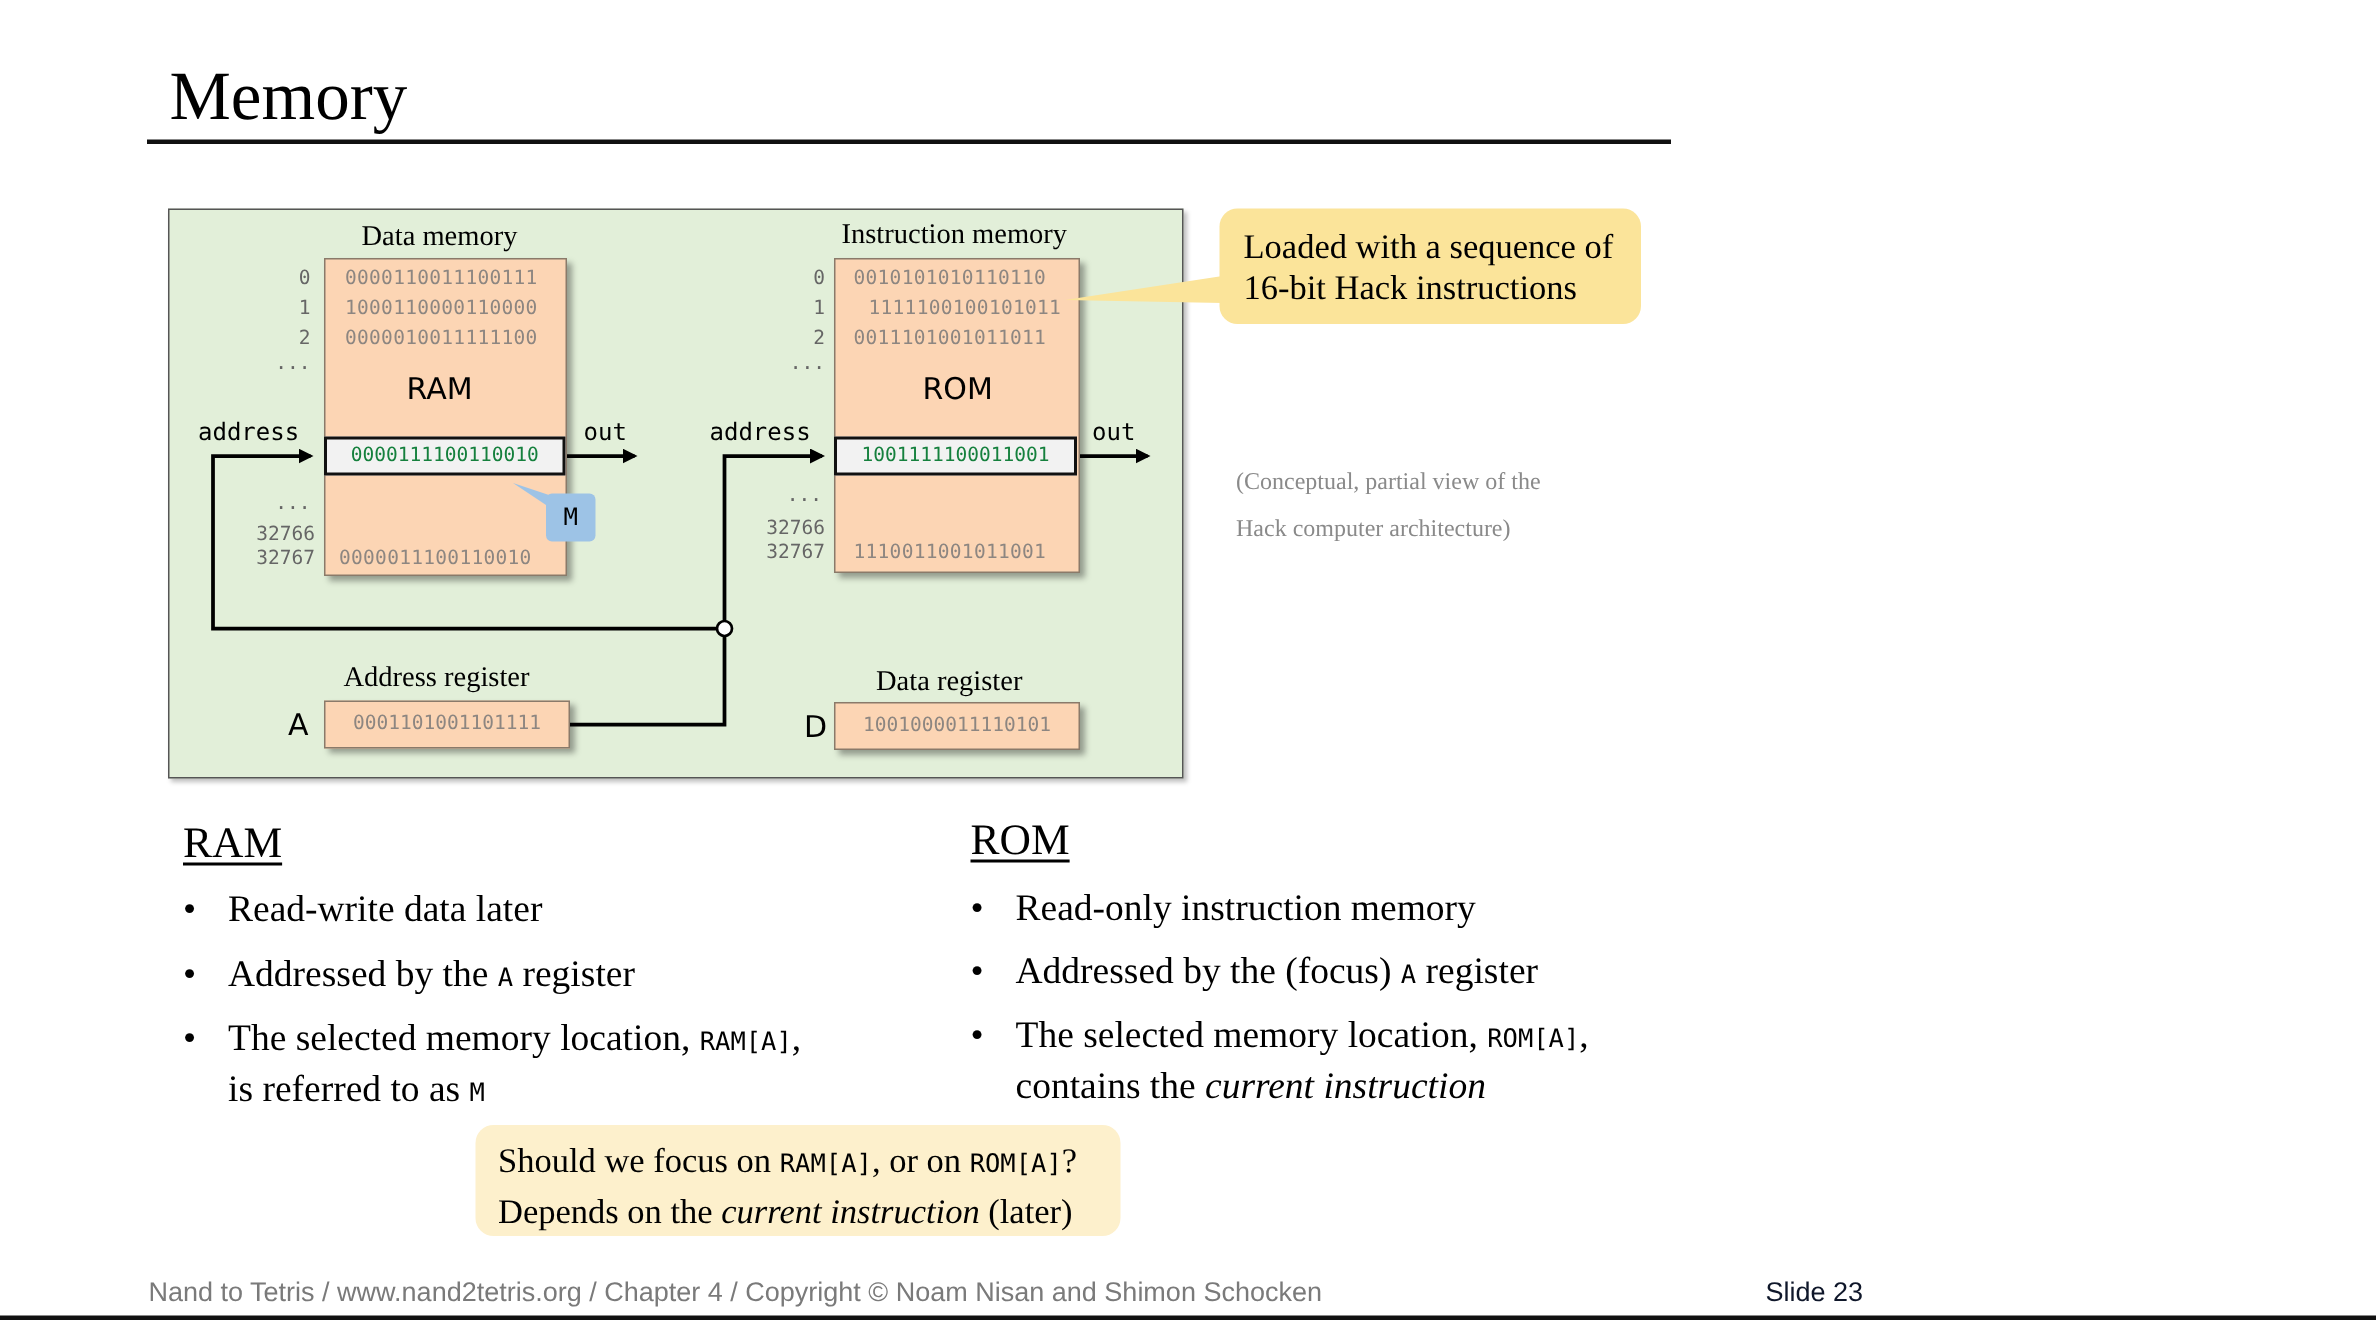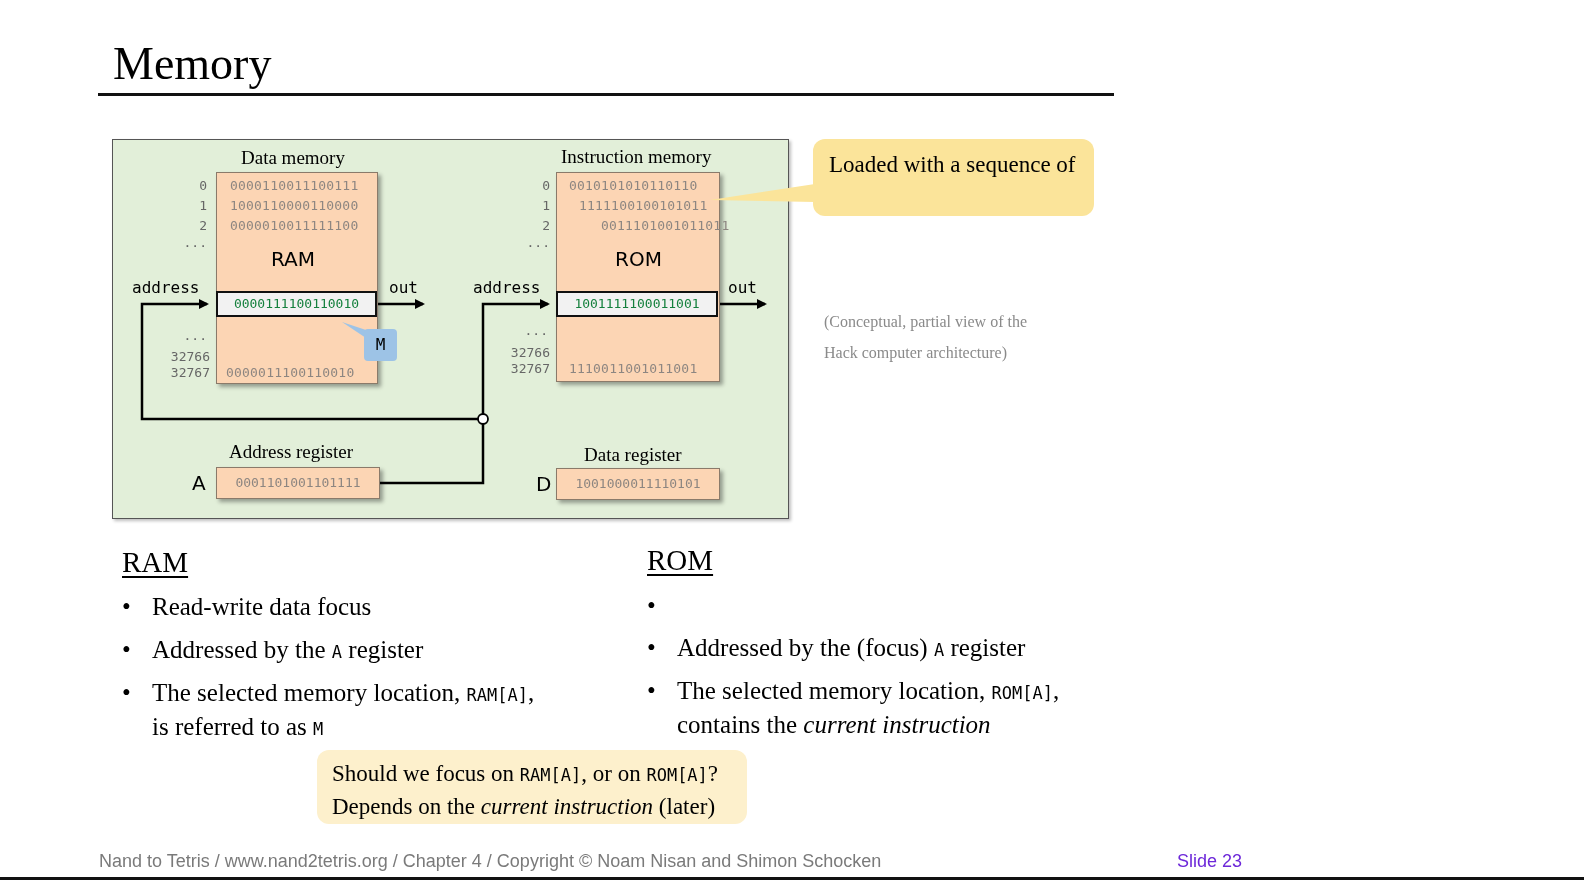--- a/index.html
+++ b/index.html
@@ -34,21 +34,21 @@
   .sec-title { font-size:29px; text-decoration:underline; text-underline-offset:4px; }
   .bullet { font-size:25px; line-height:31px; }
   .bullet .dot { position:absolute; left:0; }
   .bullet .txt { position:absolute; left:30px; white-space:nowrap; }
   .code { font-family:"DejaVu Sans Mono", "Liberation Mono", monospace; font-size:17px; }
 
   #callout-bottom { left:317px; top:750px; width:430px; height:74px; background:#fdf0cc; border-radius:12px;
                     font-size:23px; line-height:31px; padding:8px 0 0 15px; box-sizing:border-box; }
 
   #footer { left:99px; top:851px; font-size:18px; color:#7a7a7a; font-family:"Liberation Sans", sans-serif; }
-  #slide-num { left:1177px; top:851px; font-size:18px; color:#6d28d9; font-family:"Liberation Sans", sans-serif; }
+  #slide-num { left:1177px; top:851px; font-size:18px; color:#0f172a; font-family:"Liberation Sans", sans-serif; }
   #bottom-rule { left:0; top:877px; width:1584px; height:3px; background:#111; }
 </style>
 </head>
 <body>
 
 <div id="title" class="abs">Memory</div>
 <div id="title-rule" class="abs"></div>
 
 <div id="diagram" class="abs">
 
@@ -94,21 +94,21 @@
   <div class="abs mono" style="left:251px;top:189px;width:33px;height:32px;background:#9dc3e6;border-radius:4px;text-align:center;line-height:32px;font-size:16px;">M</div>
 
   <div class="abs caption" style="left:448px;top:6px;text-align:right;">Instruction memory</div>
   <div class="abs mem" style="left:443px;top:32px;width:162px;height:208px;"></div>
   <div class="abs mono idx" style="left:377px;top:38px;">0</div>
   <div class="abs mono idx" style="left:377px;top:58px;">1</div>
   <div class="abs mono idx" style="left:377px;top:78px;">2</div>
   <div class="abs mono idx" style="left:377px;top:95px;">...</div>
   <div class="abs mono word" style="left:456px;top:38px;">0010101010110110</div>
   <div class="abs mono word" style="left:456px;top:58px;margin-left:10px;">1111100100101011</div>
-  <div class="abs mono word" style="left:456px;top:78px;margin-left:32px;">0011101001011011</div>
+  <div class="abs mono word" style="left:456px;top:78px;">0011101001011011</div>
   <div class="abs sans chip-label" style="left:502px;top:107px;">ROM</div>
   <div class="abs mono port" style="left:360px;top:138px;">address</div>
   <div class="abs mono port" style="left:615px;top:138px;">out</div>
   <div class="abs mono sel" style="left:443px;top:151px;width:162px;height:26px;">1001111100011001</div>
   <div class="abs mono idx" style="left:375px;top:183px;">...</div>
   <div class="abs mono idx" style="left:377px;top:205px;">32766</div>
   <div class="abs mono idx" style="left:377px;top:221px;">32767</div>
   <div class="abs mono word" style="left:456px;top:221px;">1110011001011001</div>
 
   <div class="abs caption" style="left:116px;top:301px;">Address register</div>
@@ -118,44 +118,46 @@
   <div class="abs caption" style="left:471px;top:304px;">Data register</div>
   <div class="abs sans reg-name" style="left:423px;top:332px;">D</div>
   <div class="abs mono reg" style="left:443px;top:328px;width:162px;height:30px;">1001000011110101</div>
 </div>
 
 <svg class="abs" style="left:710px;top:180px;" width="110" height="30">
   <path d="M0,20 L105,4 L105,22 Z" fill="#fbe49a"></path>
 </svg>
 <div id="callout-rom" class="abs">
   <div>Loaded with a sequence of</div>
+  <div>16-bit Hack instructions</div>
 </div>
 
 <div id="note" class="abs">
   <div>(Conceptual, partial view of the</div>
   <div>Hack computer architecture)</div>
 </div>
 
 <div class="abs sec-title" style="left:122px;top:546px;">RAM</div>
 <div class="abs bullet" style="left:122px;top:591px;width:480px;height:31px;">
   <span class="dot">•</span>
-  <span class="txt">Read-write data focus</span>
+  <span class="txt">Read-write data later</span>
 </div>
 <div class="abs bullet" style="left:122px;top:634px;width:480px;height:31px;">
   <span class="dot">•</span>
   <span class="txt"><span>Addressed by the </span><span class="code">A</span><span> register</span></span>
 </div>
 <div class="abs bullet" style="left:122px;top:677px;width:480px;height:62px;">
   <span class="dot">•</span>
   <span class="txt"><span>The selected memory location, </span><span class="code">RAM[A]</span><span>,</span><br><span>is referred to as </span><span class="code">M</span></span>
 </div>
 
 <div class="abs sec-title" style="left:647px;top:544px;">ROM</div>
 <div class="abs bullet" style="left:647px;top:590px;width:480px;height:31px;">
   <span class="dot">•</span>
+  <span class="txt">Read-only instruction memory</span>
 </div>
 <div class="abs bullet" style="left:647px;top:632px;width:480px;height:31px;">
   <span class="dot">•</span>
   <span class="txt"><span>Addressed by the (focus) </span><span class="code">A</span><span> register</span></span>
 </div>
 <div class="abs bullet" style="left:647px;top:675px;width:480px;height:62px;">
   <span class="dot">•</span>
   <span class="txt"><span>The selected memory location, </span><span class="code">ROM[A]</span><span>,</span><br><span>contains the </span><em>current instruction</em></span>
 </div>
 

